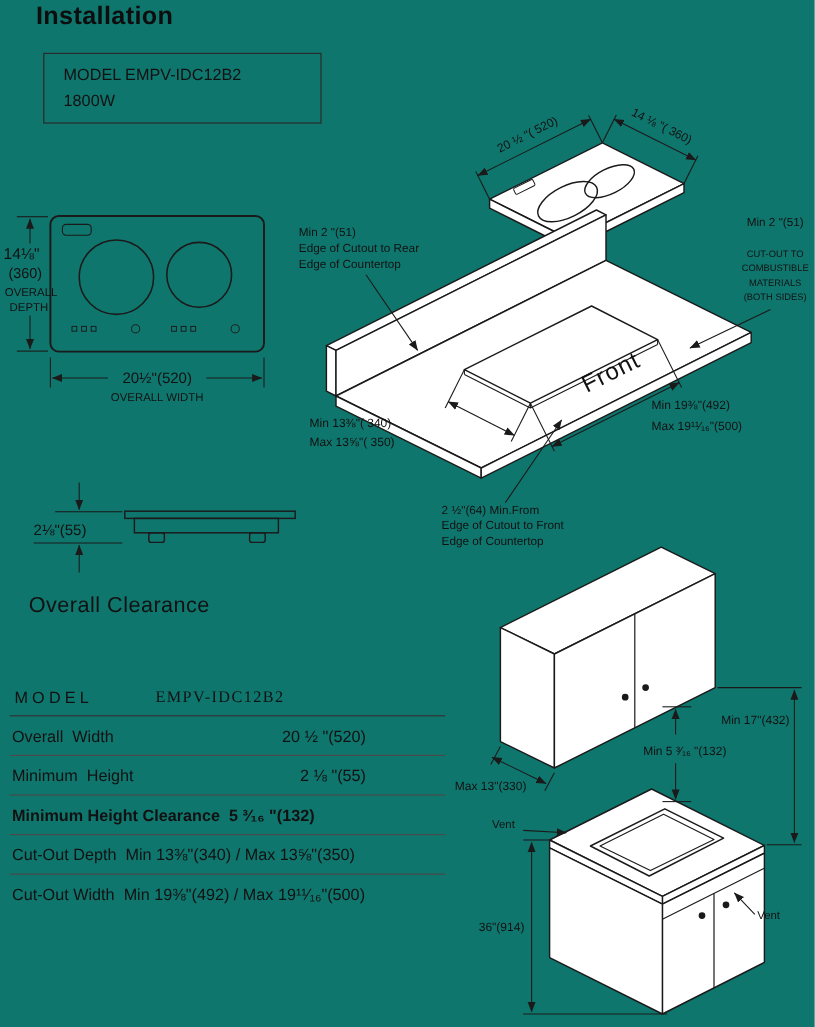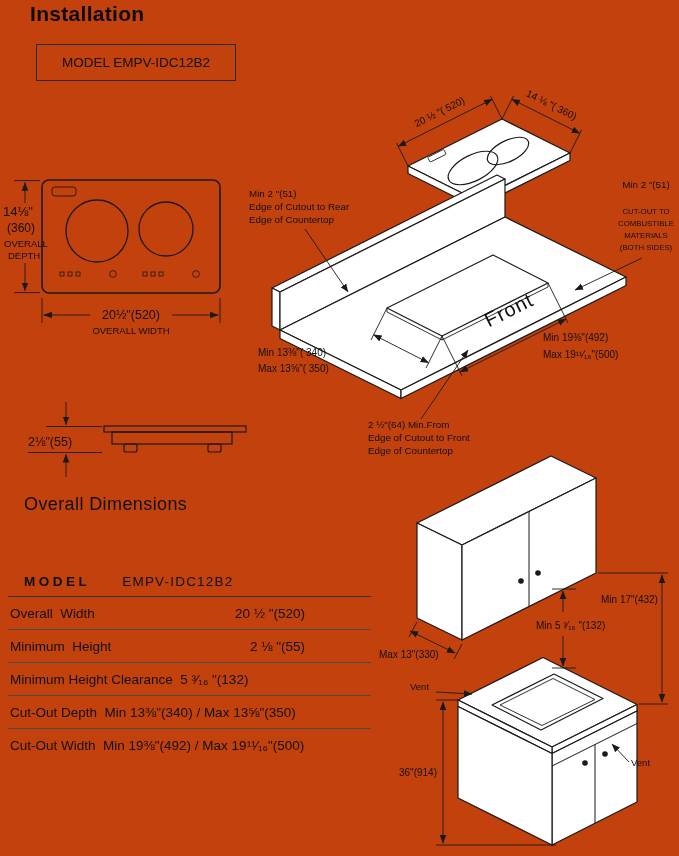--- a/index.html
+++ b/index.html
@@ -1,48 +1,49 @@
 <!DOCTYPE html>
 <html><head>
 <meta charset="utf-8">
 <style>
   html,body{margin:0;padding:0;background:#fff;}
-  #stage{position:relative;width:679px;height:856px;background:#c2410c;overflow:hidden;
+  #stage{position:relative;width:679px;height:856px;background:#0f766e;overflow:hidden;
          font-family:"Liberation Sans","DejaVu Sans",sans-serif;color:#111;}
   .abs{position:absolute;}
   #title{left:30px;top:2px;font-size:21px;font-weight:bold;letter-spacing:.3px;color:#0d0d0d;}
-  #model-box{left:36px;top:44px;width:198px;border:1.6px solid #2a2a2a;text-align:center;
-             font-size:13.5px;line-height:1.58;padding:7px 0;}
+  #model-box{left:36px;top:44px;width:198px;border:1.6px solid #2a2a2a;
+             font-size:13.5px;line-height:1.58;padding:7px 16px;}
   #model-box div{white-space:pre;}
   #overall-dims-label{left:24px;top:494px;font-size:18px;letter-spacing:.4px;}
   #spec-table{left:8px;top:566px;width:363px;}
   .t-head{display:flex;align-items:center;height:30px;border-bottom:1.2px solid #333;font-size:13.5px;}
-  .t-head .h-model{letter-spacing:3.5px;margin-left:16px;font-weight:bold;}
-  .t-head .h-value{letter-spacing:1.2px;margin-left:32px;}
+  .t-head .h-model{letter-spacing:3.5px;margin-left:4px;}
+  .t-head .h-value{letter-spacing:1.2px;margin-left:52px;font-family:Liberation Serif, serif;}
   .t-row{display:flex;align-items:center;height:32px;border-bottom:1px solid #4a4a4a;font-size:13.5px;}
   .t-row:last-child{border-bottom:none;}
   .t-row span{white-space:pre;}
   .t-row .lbl{margin-left:2px;}
   .t-row .val{margin-left:auto;margin-right:66px;}
-  .t-row.bold{font-weight:normal;}
+  .t-row.bold{font-weight:bold;}
   svg{position:absolute;left:0;top:0;}
   svg text{fill:#111;font-family:"Liberation Sans","DejaVu Sans",sans-serif;stroke:none;}
 </style>
 </head>
 <body>
 
 <div id="stage">
 
   <div id="title" class="abs">Installation</div>
 
   <div id="model-box" class="abs">
     <div>MODEL EMPV-IDC12B2</div>
+    <div>1800W</div>
   </div>
 
-  <div id="overall-dims-label" class="abs">Overall Dimensions</div>
+  <div id="overall-dims-label" class="abs">Overall Clearance</div>
 
   <svg width="679" height="856" viewBox="0 0 679 856">
     <defs>
       <marker id="ah" viewBox="0 0 10 10" refX="9" refY="5" markerWidth="9" markerHeight="9" orient="auto-start-reverse" markerUnits="userSpaceOnUse">
         <path d="M0,1.3 L9.5,5 L0,8.7 z" fill="#1a1a1a"></path>
       </marker>
     </defs>
 
     <g stroke="#1a1a1a" fill="none">
       <rect x="42" y="180" width="178" height="113" rx="7" stroke-width="1.6"></rect>

